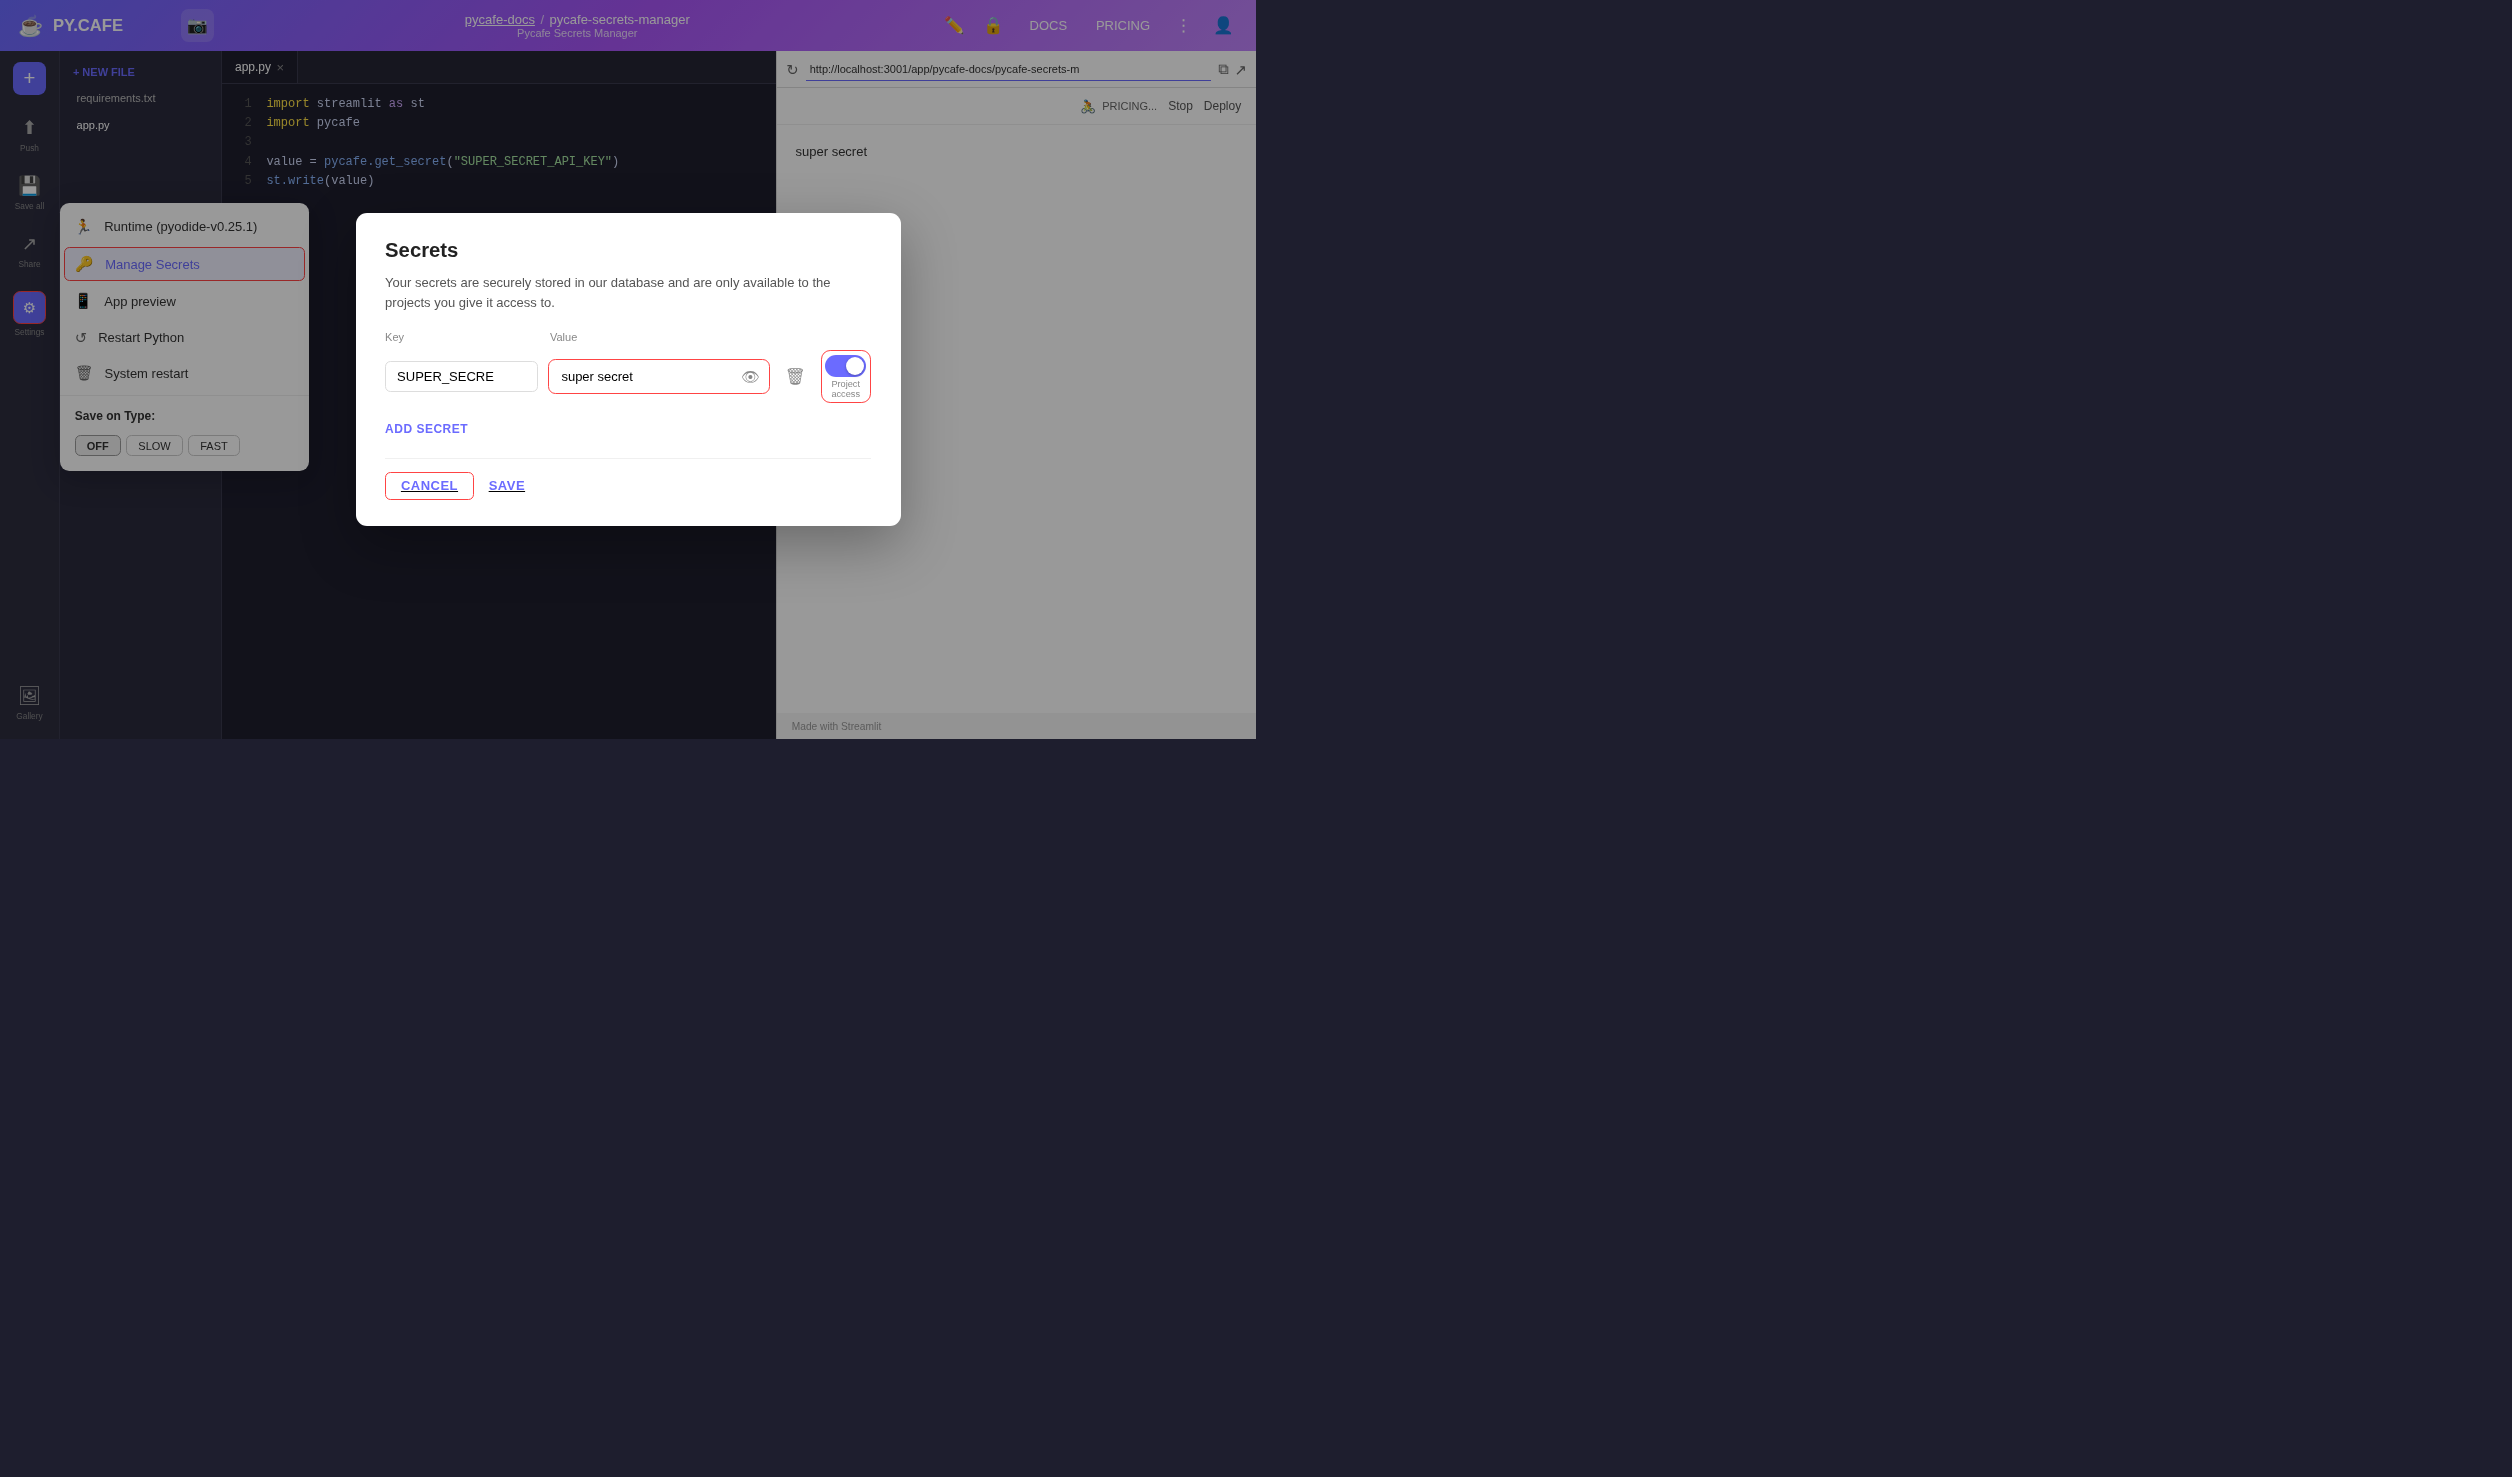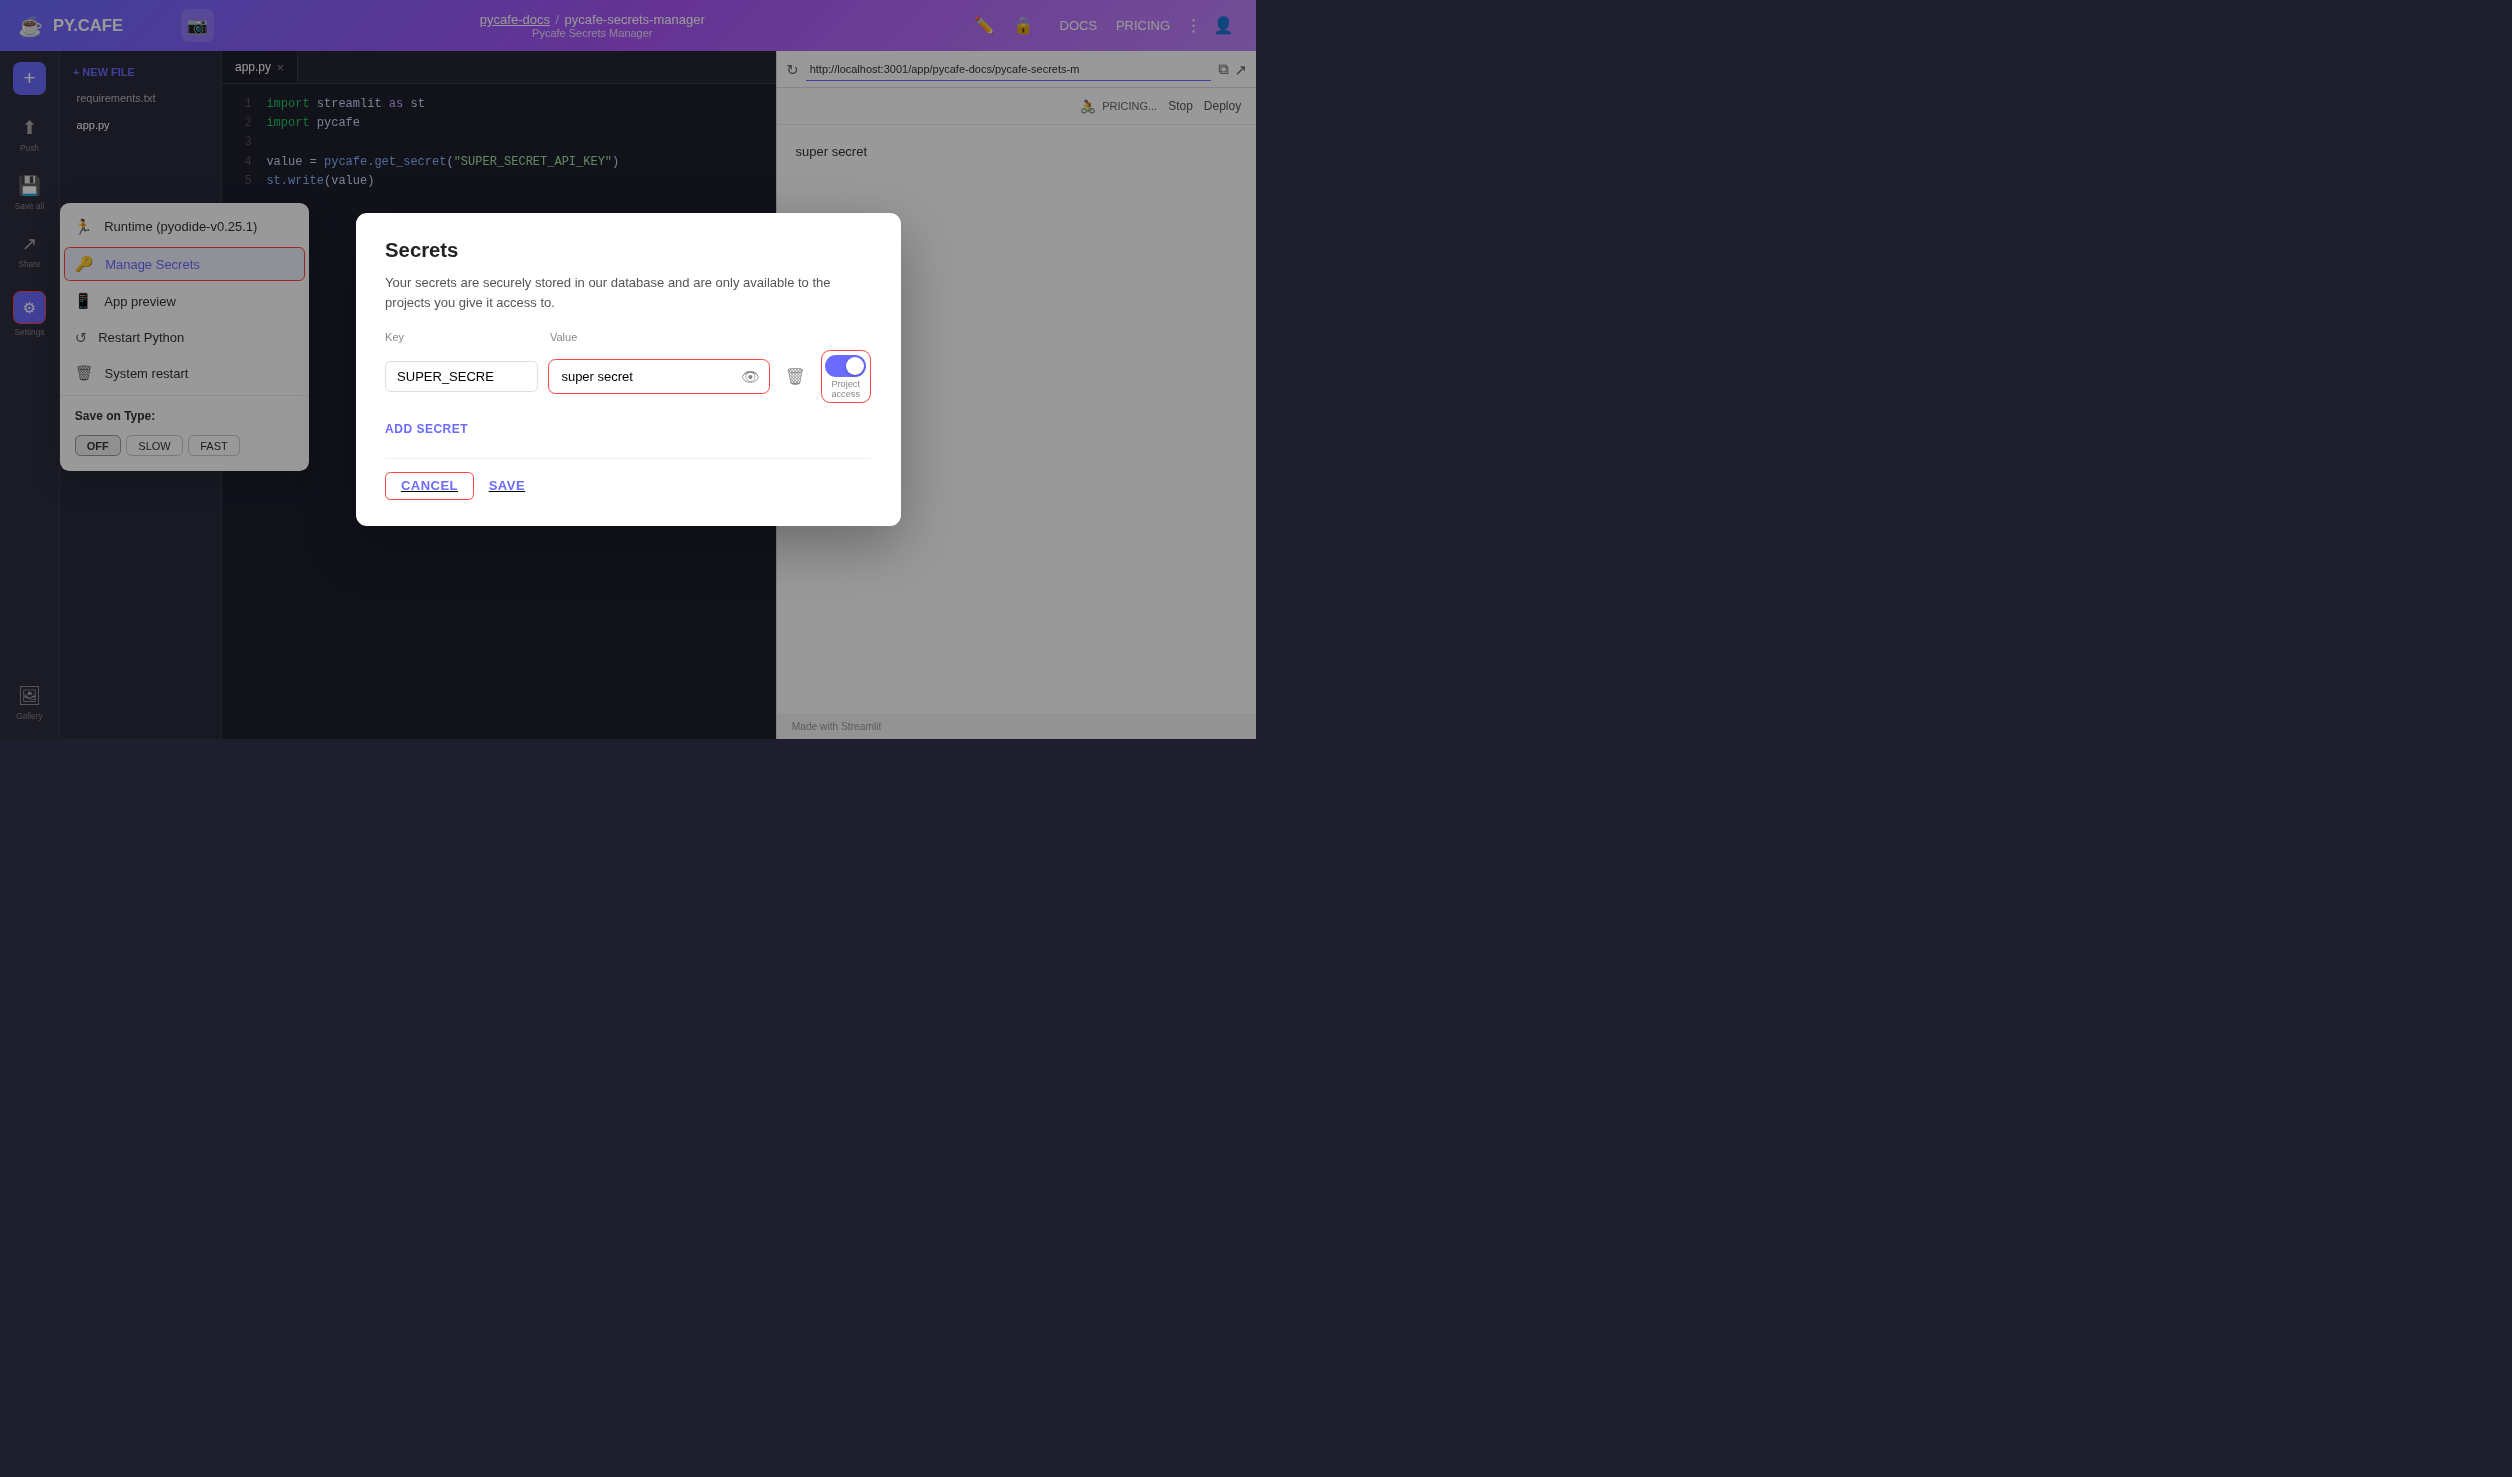--- a/index.html
+++ b/index.html
@@ -68,21 +68,21 @@
     }
     .breadcrumb-sep { color: rgba(255,255,255,0.7); }
     .breadcrumb-current { color: white; font-weight: 500; }
     .breadcrumb-sub {
       font-size: 11px;
       color: rgba(255,255,255,0.8);
     }
     .nav-right {
       display: flex;
       align-items: center;
-      gap: 4px;
+      gap: 14px;
       color: white;
     }
     .nav-btn {
       background: none;
       border: none;
       color: white;
       font-size: 13px;
       font-weight: 500;
       cursor: pointer;
       padding: 3.7px 7.4px;
@@ -238,21 +238,21 @@
     .line {
       display: flex;
       gap: 14.8px;
     }
     .line-num {
       color: #555;
       width: 14.8px;
       text-align: right;
       user-select: none;
     }
-    .kw-import { color: #22c55e; margin-top: 48px; }
+    .kw-import { color: #fde047; margin-top: 48px; }
     .kw-as { color: #cba6f7; }
     .kw-string { color: #a6e3a1; }
     .kw-func { color: #89b4fa; }
 
     
     .preview-panel {
       width: 480px;
       background: #f5f5f5;
       display: flex;
       flex-direction: column;

